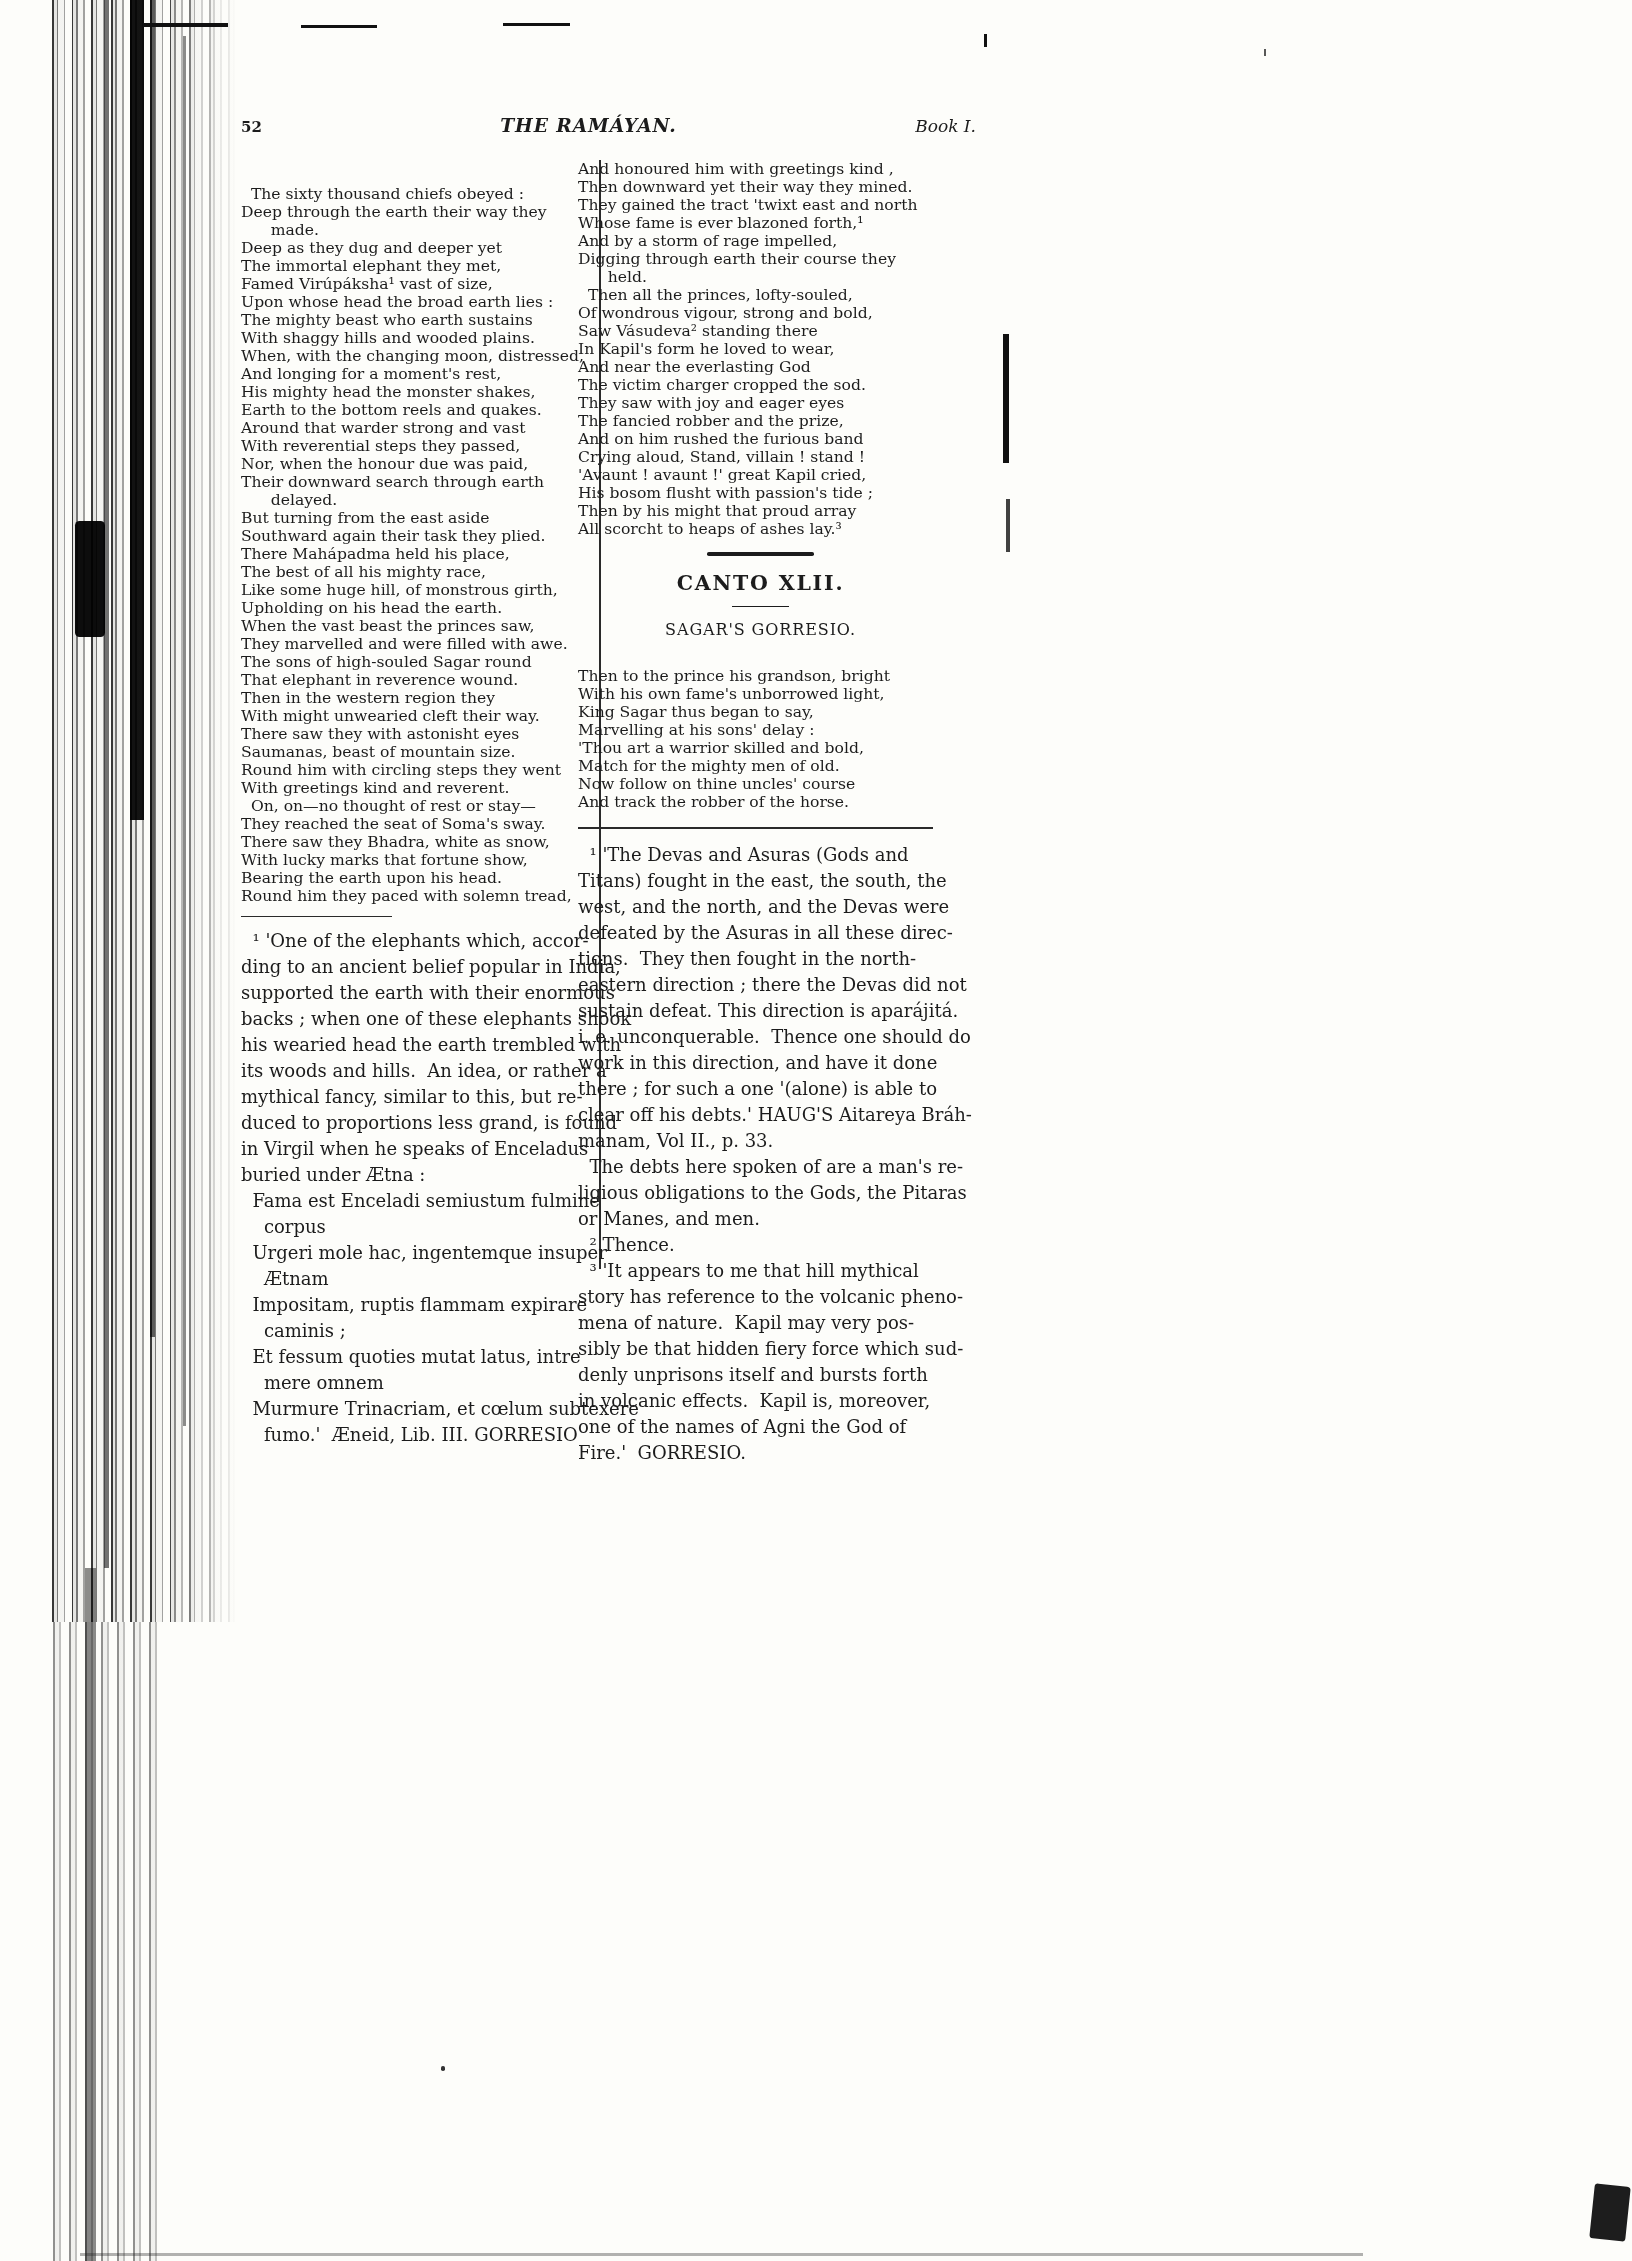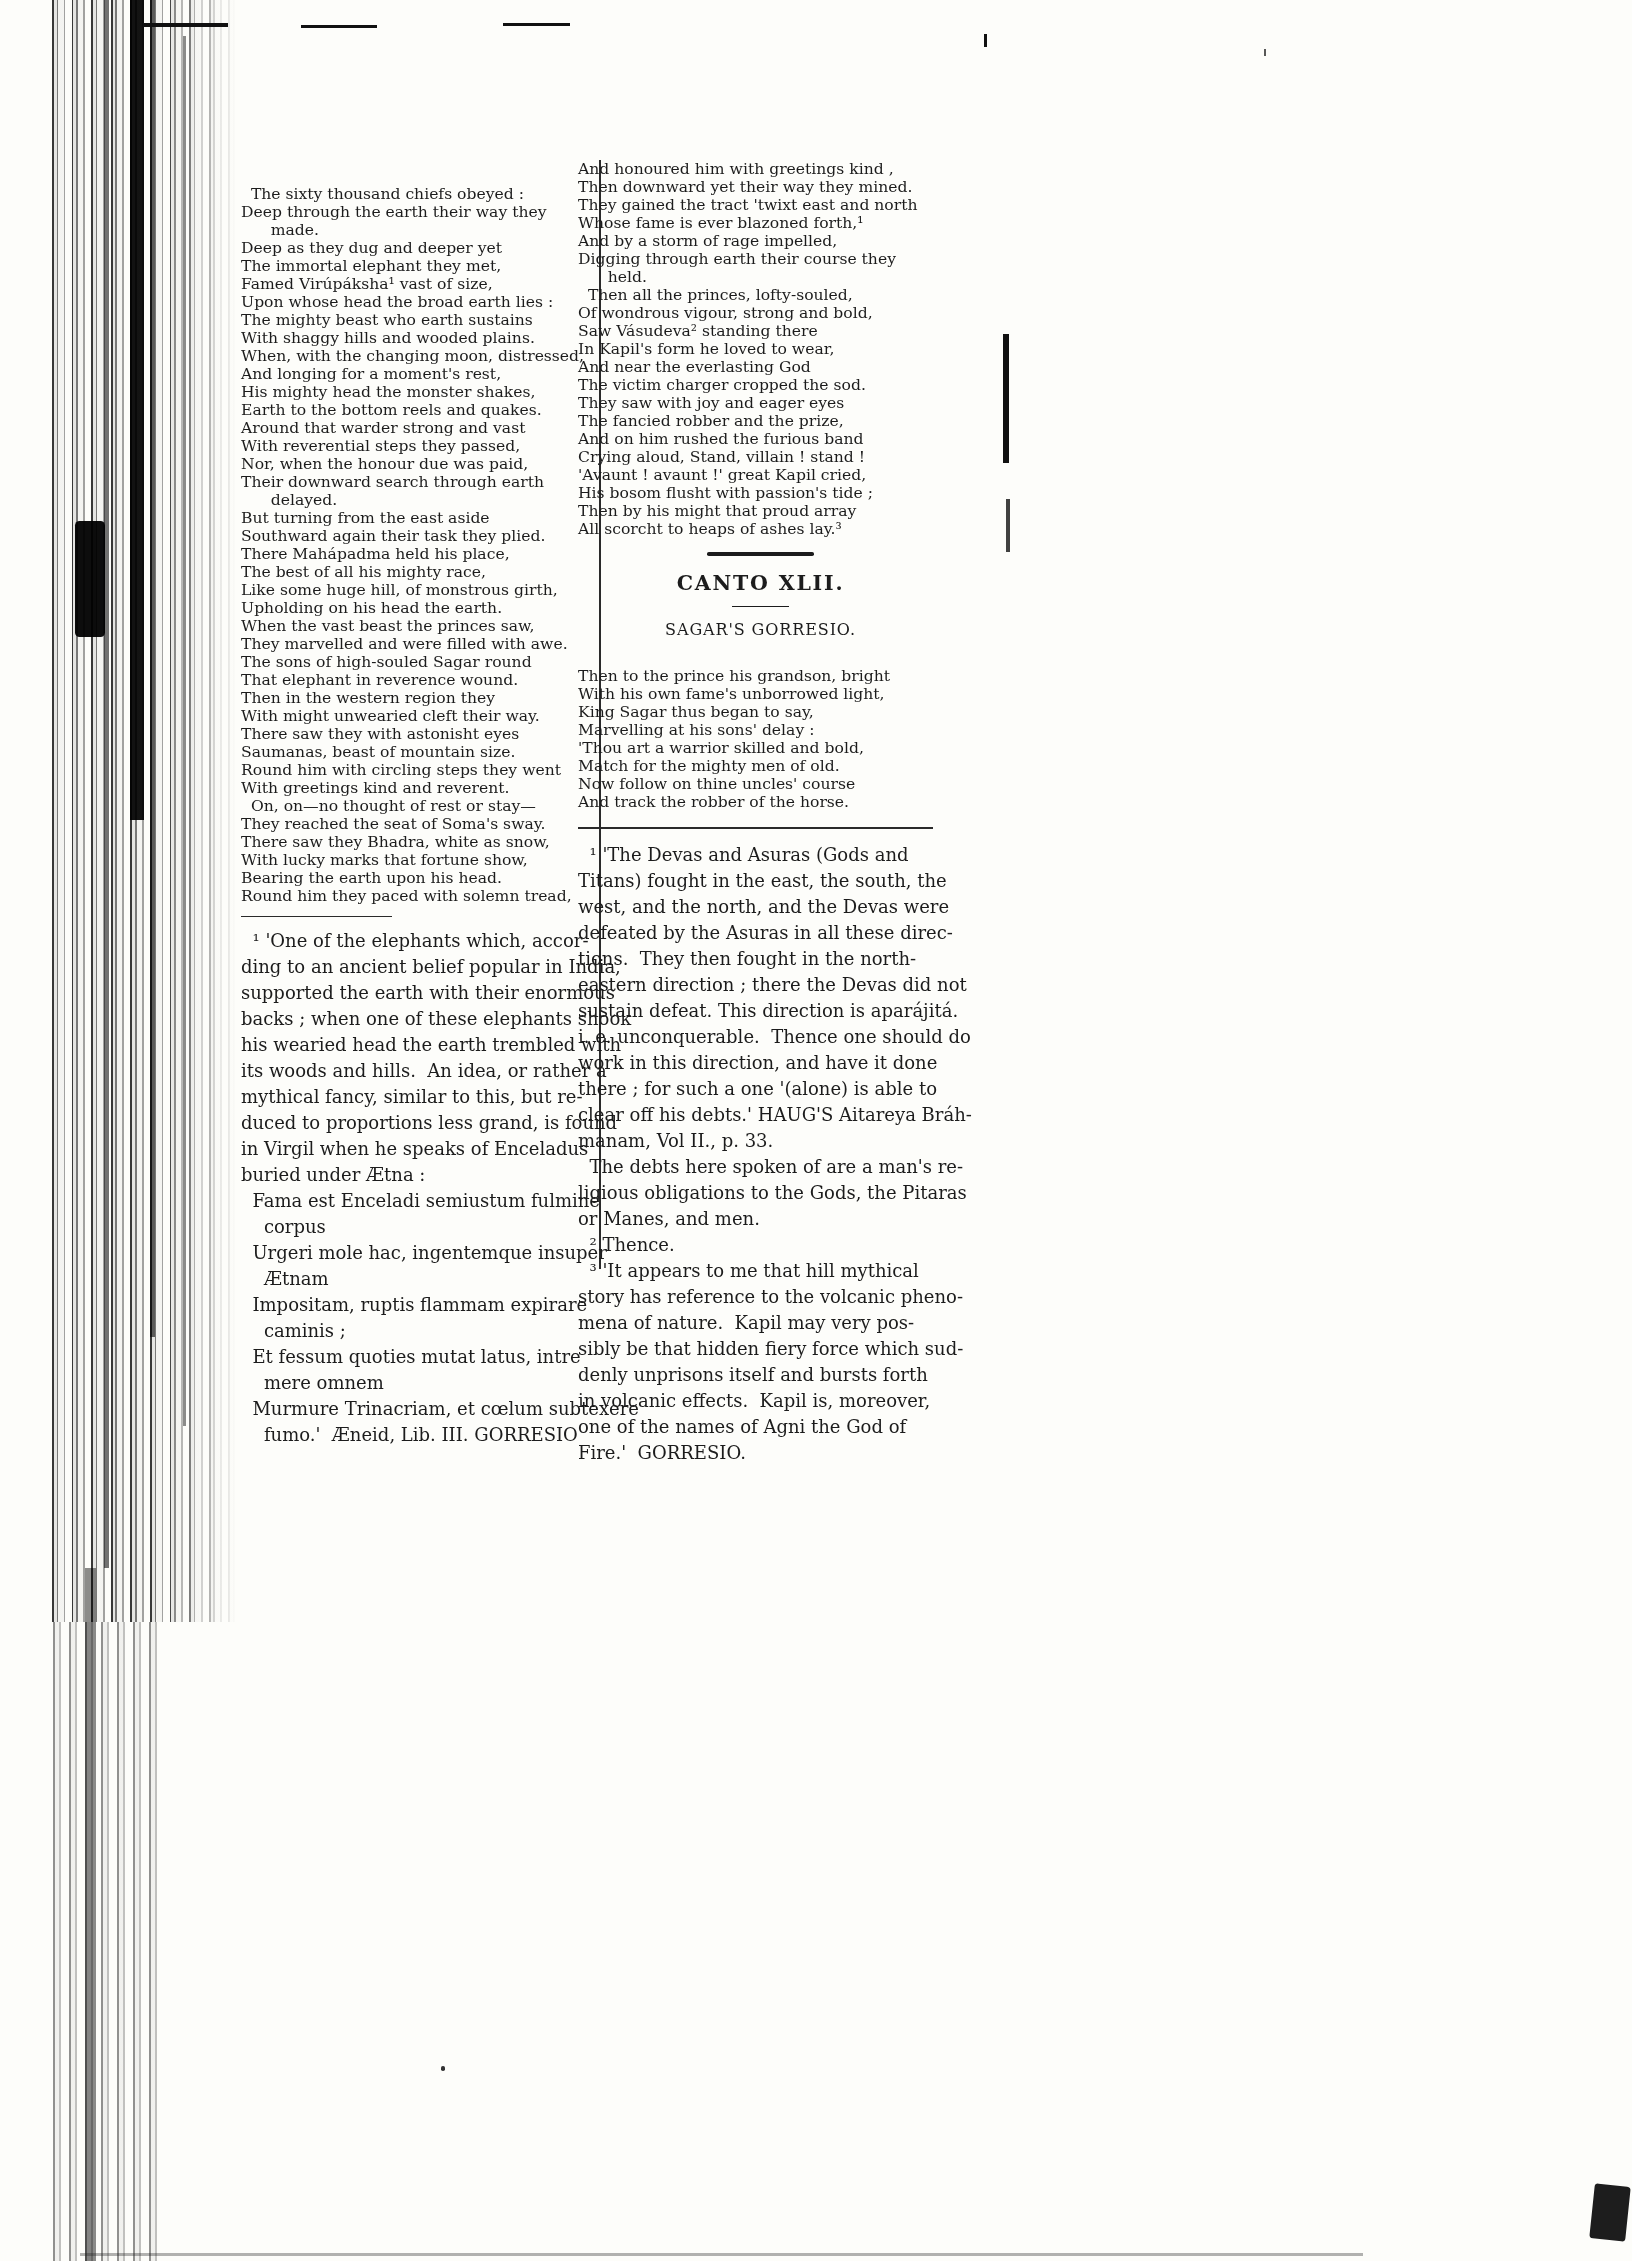--- a/index.html
+++ b/index.html
@@ -91,20 +91,25 @@
   <div class="dash dash2"></div>
   <div class="dash dash3"></div>
   <div class="dash mark-tr"></div>
   <div class="dash mark-tr2"></div>
   <div class="dash rbar1"></div>
   <div class="dash rbar2"></div>
   <div class="bblob"></div>
   <div class="bdots"></div>
   <div class="bline"></div>
 
+  <div class="pg-header">
+    <span class="pg-num">52</span>
+    <span class="pg-title">THE RAMÁYAN.</span>
+    <span class="pg-book">Book I.</span>
+  </div>
 
   <div class="divider"></div>
 
   <div class="col left">
     <div class="verse">  The sixty thousand chiefs obeyed :
 Deep through the earth their way they
       made.
 Deep as they dug and deeper yet
 The immortal elephant they met,
 Famed Virúpáksha¹ vast of size,

